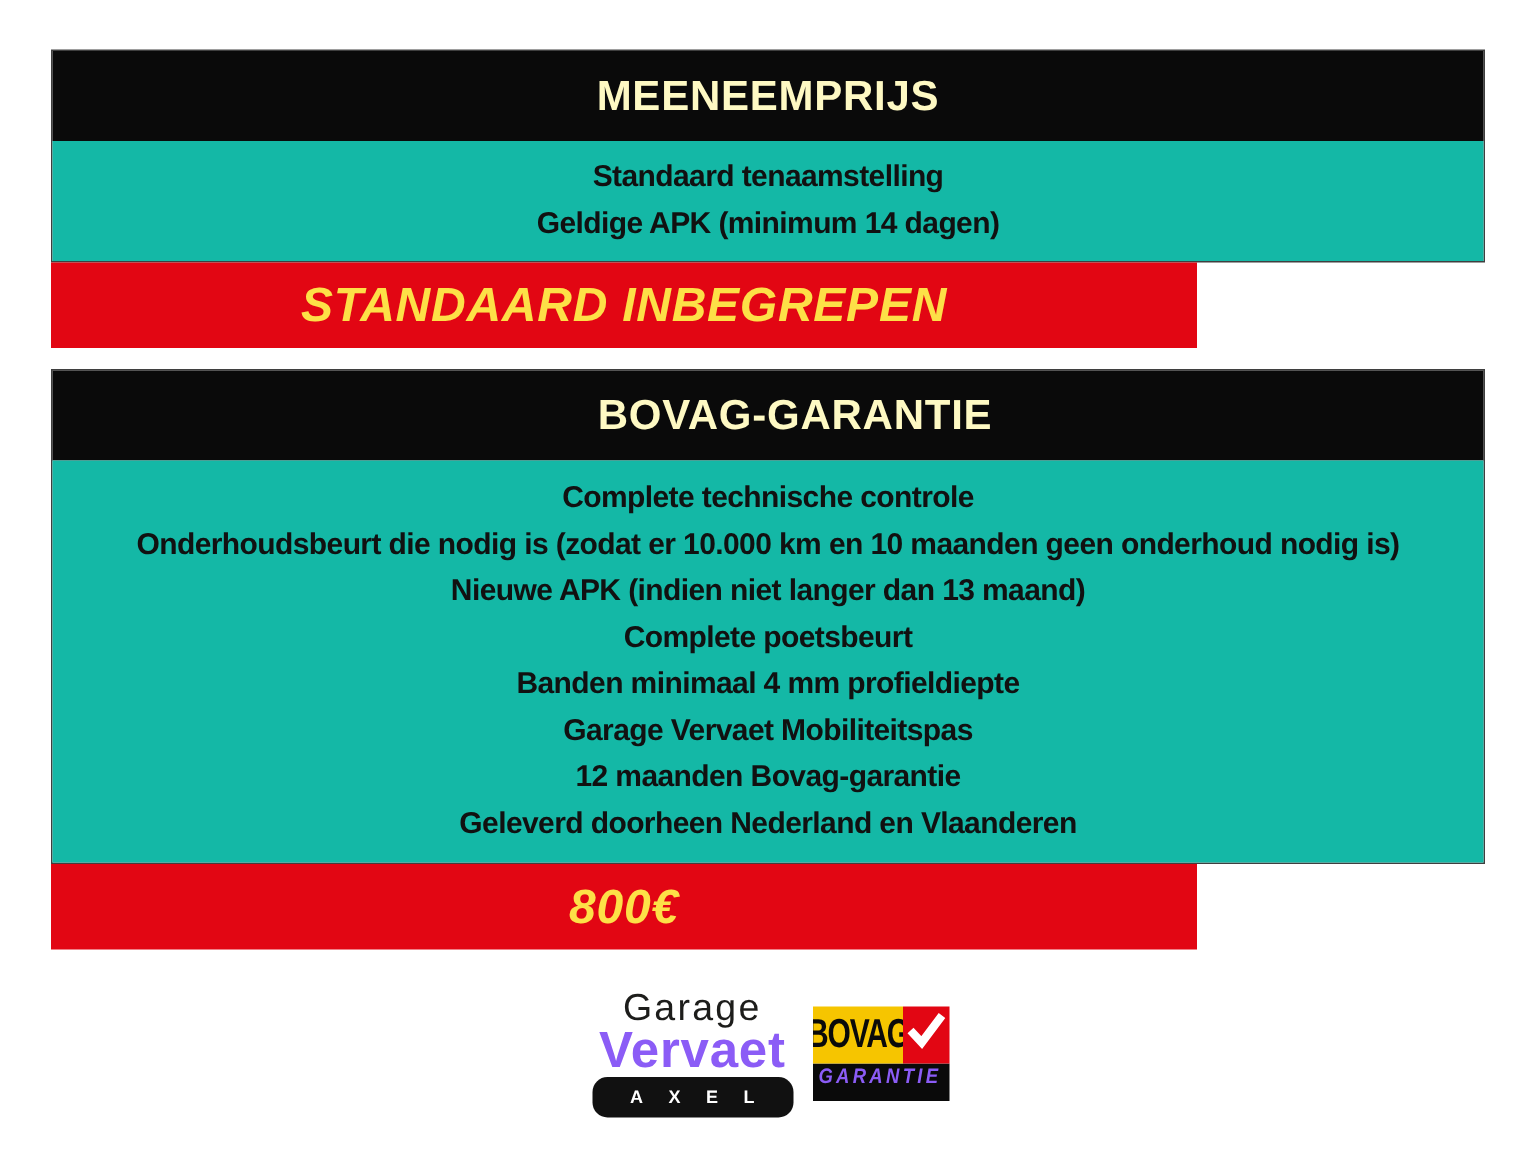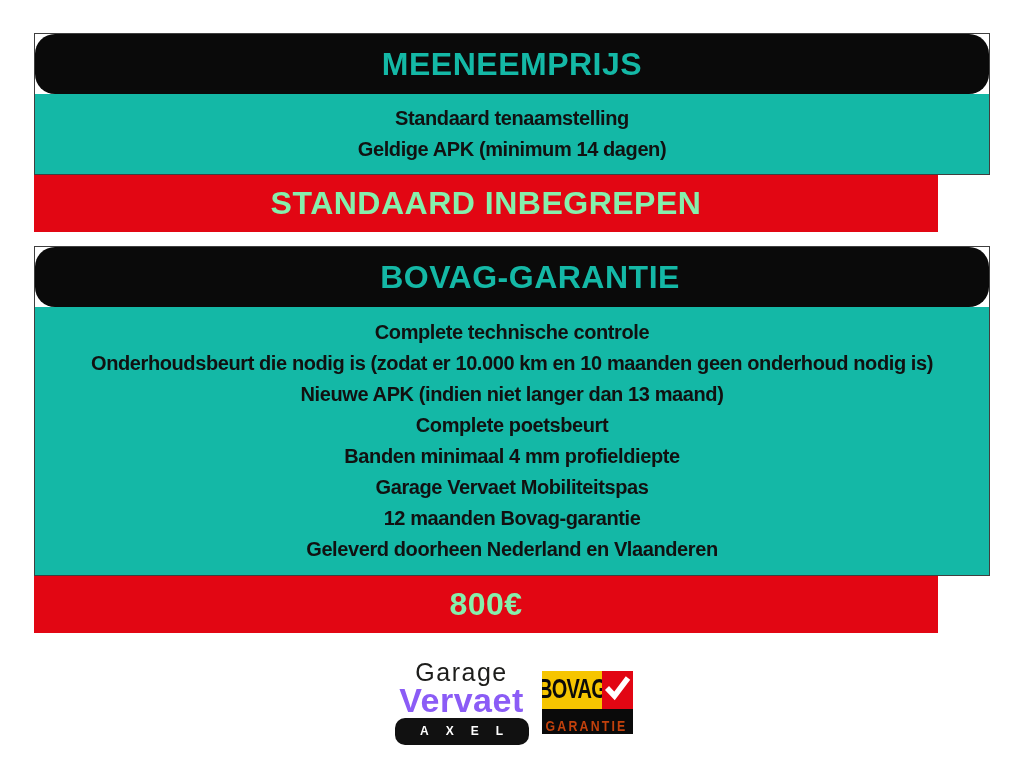--- a/index.html
+++ b/index.html
@@ -15,29 +15,28 @@
 
   
   .box {
     left: 34px;
     width: 956px;
     border: 1px solid #3f3f3f;
     background: #ffffff;
   }
   .box-hdr {
     background: #0a0a0a;
-    color: #14b8a6;
-    display: flex;
-    align-items: center;
-    justify-content: center;
-    font-weight: 700;
-    font-size: 32px;
+    color: #fef9c3;
+    display: flex;
+    align-items: center;
+    justify-content: center;
+    font-weight: 700;
+    font-size: 28px;
     letter-spacing: 0.5px;
     font-stretch: condensed;
-    border-radius: 20px;
   }
   .box-body {
     background: #14b8a6;
     display: flex;
     flex-direction: column;
     justify-content: center;
   }
   .line {
     text-align: center;
     font-weight: 700;
@@ -45,30 +44,31 @@
     letter-spacing: -0.4px;
     color: #111111;
     line-height: 31px;
     white-space: nowrap;
     font-stretch: condensed;
   }
 
   
   .redbar {
     left: 34px;
-    width: 904px;
+    width: 764px;
     background: #e20613;
-    color: #86efac;
+    color: #fde047;
     display: flex;
     align-items: center;
     justify-content: center;
     font-weight: 700;
     font-size: 32px;
     letter-spacing: 0.5px;
     font-stretch: condensed;
+    font-style: italic;
   }
 
   
   .logos {
     left: 0;
     top: 656px;
     width: 1024px;
     height: 92px;
     display: flex;
     align-items: center;
@@ -129,24 +129,25 @@
   .bv-red {
     width: 31px;
     background: #e20613;
     display: flex;
     align-items: center;
     justify-content: center;
   }
   .bv-bottom {
     height: 25px;
     background: #0a0a0a;
-    color: #c2410c;
-    display: flex;
-    align-items: flex-end;
-    justify-content: center;
+    color: #8b5cf6;
+    display: flex;
+    align-items: flex-start;
+    justify-content: center;
+    font-style: italic;
   }
   .bv-bottom span {
     font-size: 14px;
     font-weight: 700;
     letter-spacing: 2.5px;
     transform: scaleX(0.88);
   }
 </style>
 </head>
 <body>

